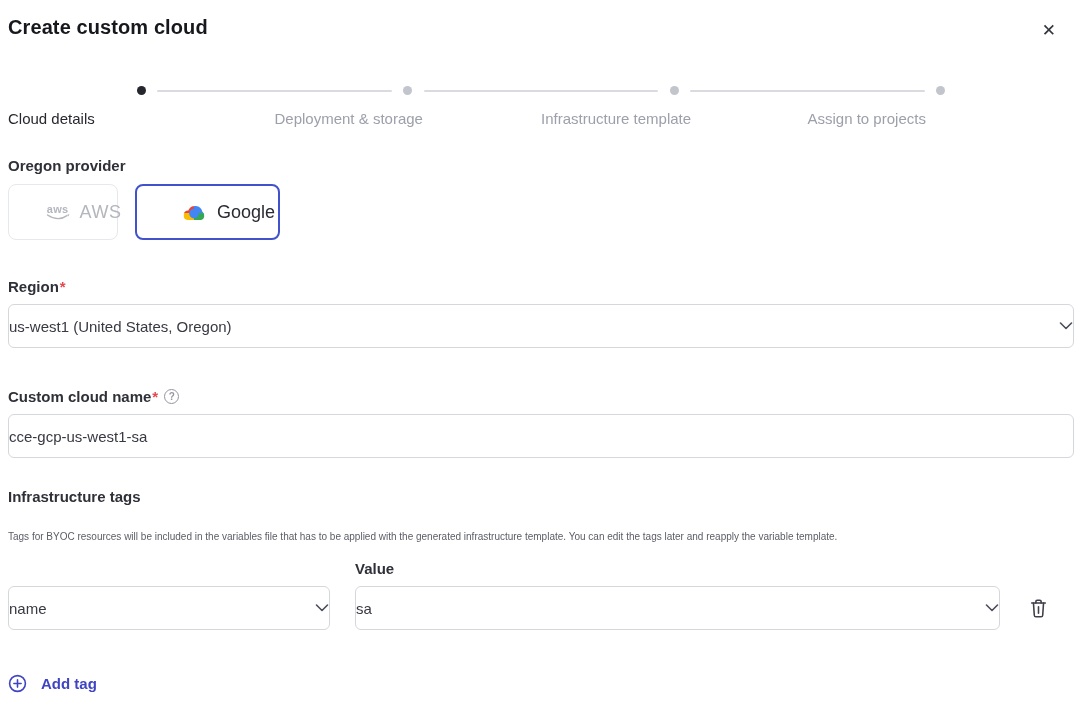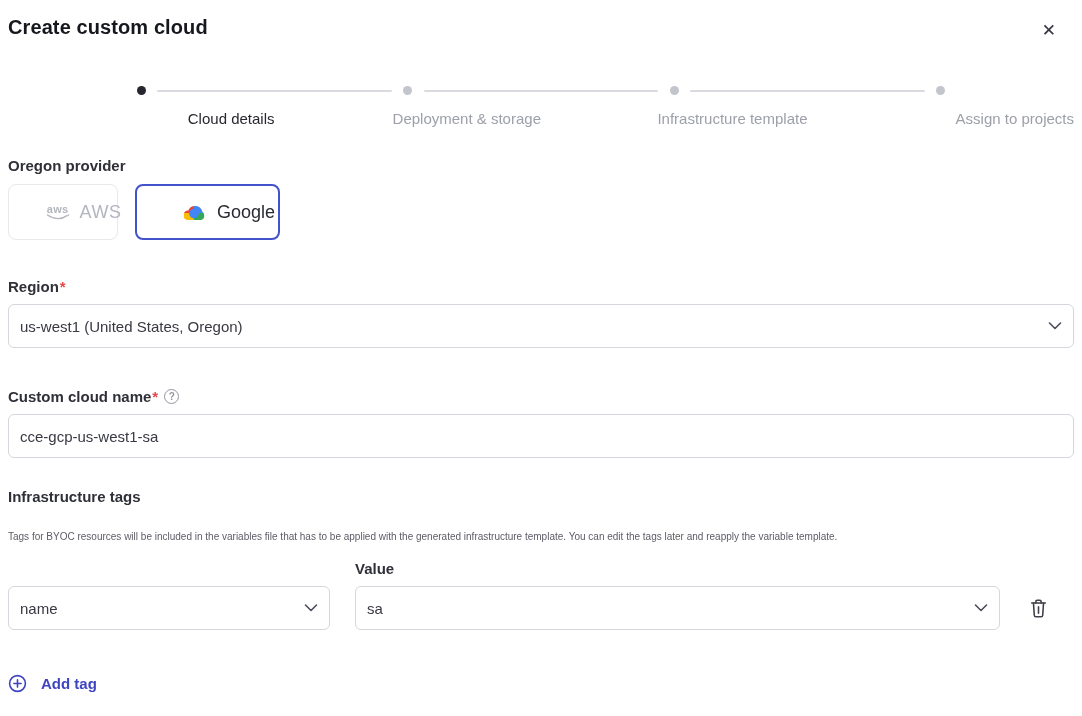--- a/index.html
+++ b/index.html
@@ -37,21 +37,21 @@
     cursor: pointer;
     padding: 4px;
   }
 
   
   .stepper {
     display: grid;
     grid-template-columns: repeat(4, 1fr);
     margin-top: 44px;
   }
-  .step { position: relative; text-align: right; }
+  .step { position: relative; text-align: left; }
   .step .dot {
     width: 9px; height: 9px;
     border-radius: 50%;
     background: #c3c5cd;
     margin: 0 auto;
   }
   .step.active .dot { background: #26262e; }
   .step:not(:first-child)::before {
     content: "";
     position: absolute;
@@ -112,21 +112,21 @@
   .section { margin-top: 38px; }
   .select-box, .text-input {
     margin-top: 9px;
     width: 1066px;
     height: 44px;
     border: 1px solid #d6d7dd;
     border-radius: 6px;
     background: #ffffff;
     display: flex;
     align-items: center;
-    padding: 0 11px;
+    padding: 0 0;
     font-size: 15px;
     color: #383942;
     font-family: inherit;
   }
   .select-box { justify-content: space-between; cursor: pointer; }
   .chev { flex: 0 0 auto; color: #4b4e59; display: flex; }
 
   .help-circle {
     width: 15px; height: 15px;
     border: 1.3px solid #9496a0;

